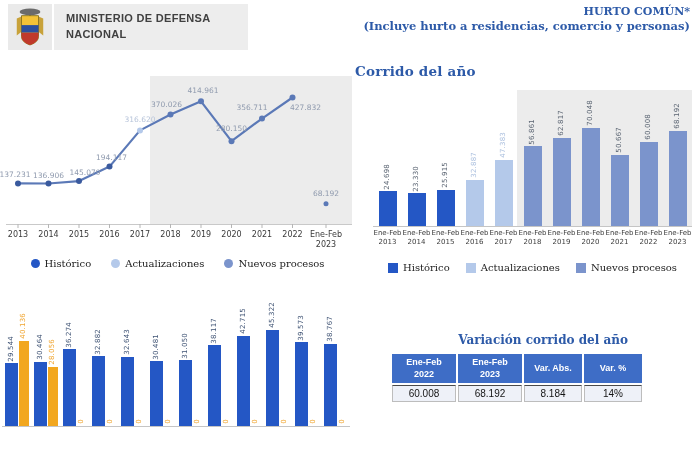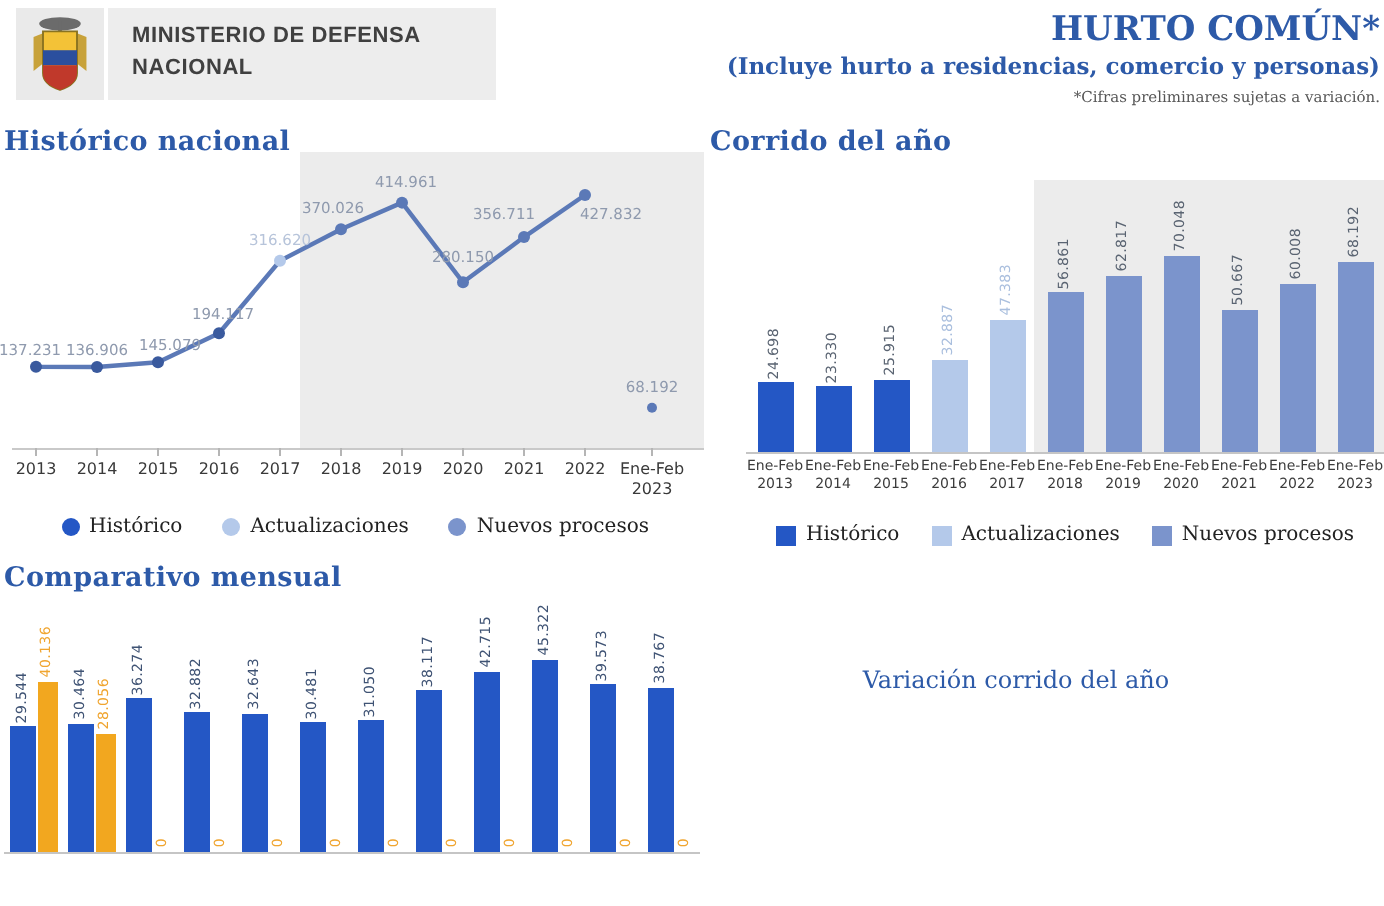--- a/index.html
+++ b/index.html
@@ -2,21 +2,21 @@
 <html><head>
 <meta charset="utf-8">
 <style>
   html,body{margin:0;padding:0;background:#fff}
   #app{position:relative;width:692px;height:453px;background:#fff;font-family:"DejaVu Sans",sans-serif;overflow:hidden}
   .abs{position:absolute}
   
   #logoBox{position:absolute;left:8px;top:4px;width:44px;height:46px;background:#eaeaea;display:flex;align-items:center;justify-content:center}
   #minBox{position:absolute;left:54px;top:4px;width:194px;height:46px;background:#ededed;box-sizing:border-box;padding:7px 16px 0 12px;font-weight:bold;font-size:11px;color:#404040;letter-spacing:.3px;line-height:1.45;font-family:"Liberation Sans",sans-serif}
   #titleBlock{position:absolute;right:2px;top:5px;width:370px;text-align:right;font-family:"DejaVu Serif",serif;color:#2d5aa8}
-  #rtitle{font-weight:bold;font-size:17px}
+  #rtitle{font-weight:bold;font-size:11px}
   #rsub{font-weight:bold;font-size:11.5px;margin-top:1px}
   #rnote{font-size:7.5px;color:#555;margin-top:4px;font-family:"DejaVu Serif",serif}
   .sec{position:absolute;font-family:"DejaVu Serif",serif;font-weight:bold;font-size:13.5px;color:#2d5aa8;letter-spacing:.2px}
   
   .lx{position:absolute;transform:translateX(-50%);font-size:8px;color:#3a3a3a;text-align:center;line-height:1.2;white-space:nowrap}
   
   .legend{position:absolute;display:flex;justify-content:center;gap:20px;font-family:"DejaVu Serif",serif;font-size:10px;color:#222;align-items:flex-start}
   .litem{display:flex;align-items:center}
   .dot{width:9px;height:9px;border-radius:50%;display:inline-block;margin-right:5px}
   .sq{width:10px;height:10px;display:inline-block;margin-right:5px}
@@ -32,21 +32,21 @@
   
   #monthWrap{position:absolute;left:2px;top:296px;width:348px;height:152px}
   #monthBars{position:absolute;left:0;top:0;width:348px;height:130px;display:flex;border-bottom:1px solid #c5c5c5}
   .mgroup{width:29px;display:flex;align-items:flex-end;justify-content:center;gap:1px;height:100%}
   .msub{display:flex;flex-direction:column;justify-content:flex-end;align-items:center;height:100%}
   .mbar-b{width:13px}
   .mbar-o{width:10px}
   #monthAxis{position:absolute;left:0;top:133px;width:348px;display:flex}
   .max{width:29px;text-align:center;font-family:"DejaVu Serif",serif;font-weight:bold;font-size:9.5px;color:#333}
   
-  #varTitle{position:absolute;left:388px;top:333px;width:240px;text-align:center;font-family:"DejaVu Serif",serif;font-weight:normal;font-size:12px;color:#2d5aa8}
+  #varTitle{position:absolute;left:388px;top:333px;width:240px;text-align:right;font-family:"DejaVu Serif",serif;font-weight:bold;font-size:12px;color:#2d5aa8}
   #varTable{position:absolute;left:390px;top:352px;border-collapse:separate;border-spacing:2px}
   #varTable th{background:#3e6dc6;color:#fff;font-family:"Liberation Sans",sans-serif;font-weight:bold;font-size:9px;text-align:center;padding:3px 3px;line-height:1.3}
   #varTable td{background:#eef1f8;color:#141414;font-family:"Liberation Sans",sans-serif;font-size:10px;text-align:center;padding:2px 3px;border:1px solid #bdbdbd;border-top:1.5px solid #4a4a4a}
   .w1{width:58px}.w2{width:52px}
 </style>
 </head>
 <body>
 
 <div id="app">
 
@@ -59,24 +59,22 @@
       <path d="M9 9 h18 v22 q0 6 -9 9 q-9 -3 -9 -9 Z" fill="#f3c237" stroke="#8a7320" stroke-width="1"></path>
       <rect x="9" y="19" width="18" height="8" fill="#2b4f9e"></rect>
       <path d="M9 27 h18 v4 q0 6 -9 9 q-9 -3 -9 -9 Z" fill="#c0392b"></path>
     </svg>
   </div>
   <div id="minBox">MINISTERIO DE DEFENSA NACIONAL</div>
 
   <div id="titleBlock">
     <div id="rtitle">HURTO COMÚN*</div>
     <div id="rsub">(Incluye hurto a residencias, comercio y personas)</div>
-    <div id="rnote">*Cifras preliminares sujetas a variación.</div>
-  </div>
-
-  <div class="sec" style="left:2px;top:63px">Histórico nacional</div>
+  </div>
+
   <svg id="lineChart" class="abs" style="left:0;top:76px" width="352" height="152">
       <rect x="150" y="0" width="202" height="148" fill="#ececec"></rect>
       <line x1="6" y1="148.5" x2="352" y2="148.5" stroke="#c9c9c9" stroke-width="1"></line>
       <line x1="18" y1="148" x2="18" y2="152" stroke="#b5b5b5" stroke-width="1"></line>
       <line x1="48.5" y1="148" x2="48.5" y2="152" stroke="#b5b5b5" stroke-width="1"></line>
       <line x1="79" y1="148" x2="79" y2="152" stroke="#b5b5b5" stroke-width="1"></line>
       <line x1="109.5" y1="148" x2="109.5" y2="152" stroke="#b5b5b5" stroke-width="1"></line>
       <line x1="140" y1="148" x2="140" y2="152" stroke="#b5b5b5" stroke-width="1"></line>
       <line x1="170.5" y1="148" x2="170.5" y2="152" stroke="#b5b5b5" stroke-width="1"></line>
       <line x1="201" y1="148" x2="201" y2="152" stroke="#b5b5b5" stroke-width="1"></line>
@@ -263,21 +261,20 @@
     <span class="litem">
         <span class="sq" style="background: rgb(180, 201, 234);"></span>
         <span>Actualizaciones</span>
       </span>
     <span class="litem">
         <span class="sq" style="background: rgb(123, 148, 204);"></span>
         <span>Nuevos procesos</span>
       </span>
   </div>
 
-  <div class="sec" style="left:2px;top:281px">Comparativo mensual</div>
   <div id="monthWrap">
     <div id="monthBars">
         <div class="mgroup">
           <div class="msub">
             <div class="vlab" style="color: rgb(63, 83, 116);">29.544</div>
             <div class="mbar-b" style="height: 62.6px; background: rgb(36, 87, 197);"></div>
           </div>
           <div class="msub">
             <div class="vlab" style="color: rgb(240, 165, 48);">40.136</div>
             <div class="mbar-o" style="height: 85px; background: rgb(242, 167, 31);"></div>
@@ -390,14 +387,32 @@
           </div>
           <div class="msub">
             <div class="vlab" style="color: rgb(240, 165, 48);">0</div>
             <div class="mbar-o" style="height: 0px; background: rgb(242, 167, 31);"></div>
           </div>
         </div>
       </div>
   </div>
 
   <div id="varTitle">Variación corrido del año</div>
+  <table id="varTable">
+    <thead>
+      <tr>
+        <th class="w1">Ene-Feb 2022</th>
+        <th class="w1">Ene-Feb 2023</th>
+        <th class="w2">Var. Abs.</th>
+        <th class="w2">Var. %</th>
+      </tr>
+    </thead>
+    <tbody>
+      <tr>
+        <td>60.008</td>
+        <td>68.192</td>
+        <td>8.184</td>
+        <td>14%</td>
+      </tr>
+    </tbody>
+  </table>
 
 </div>
 
 </body></html>

